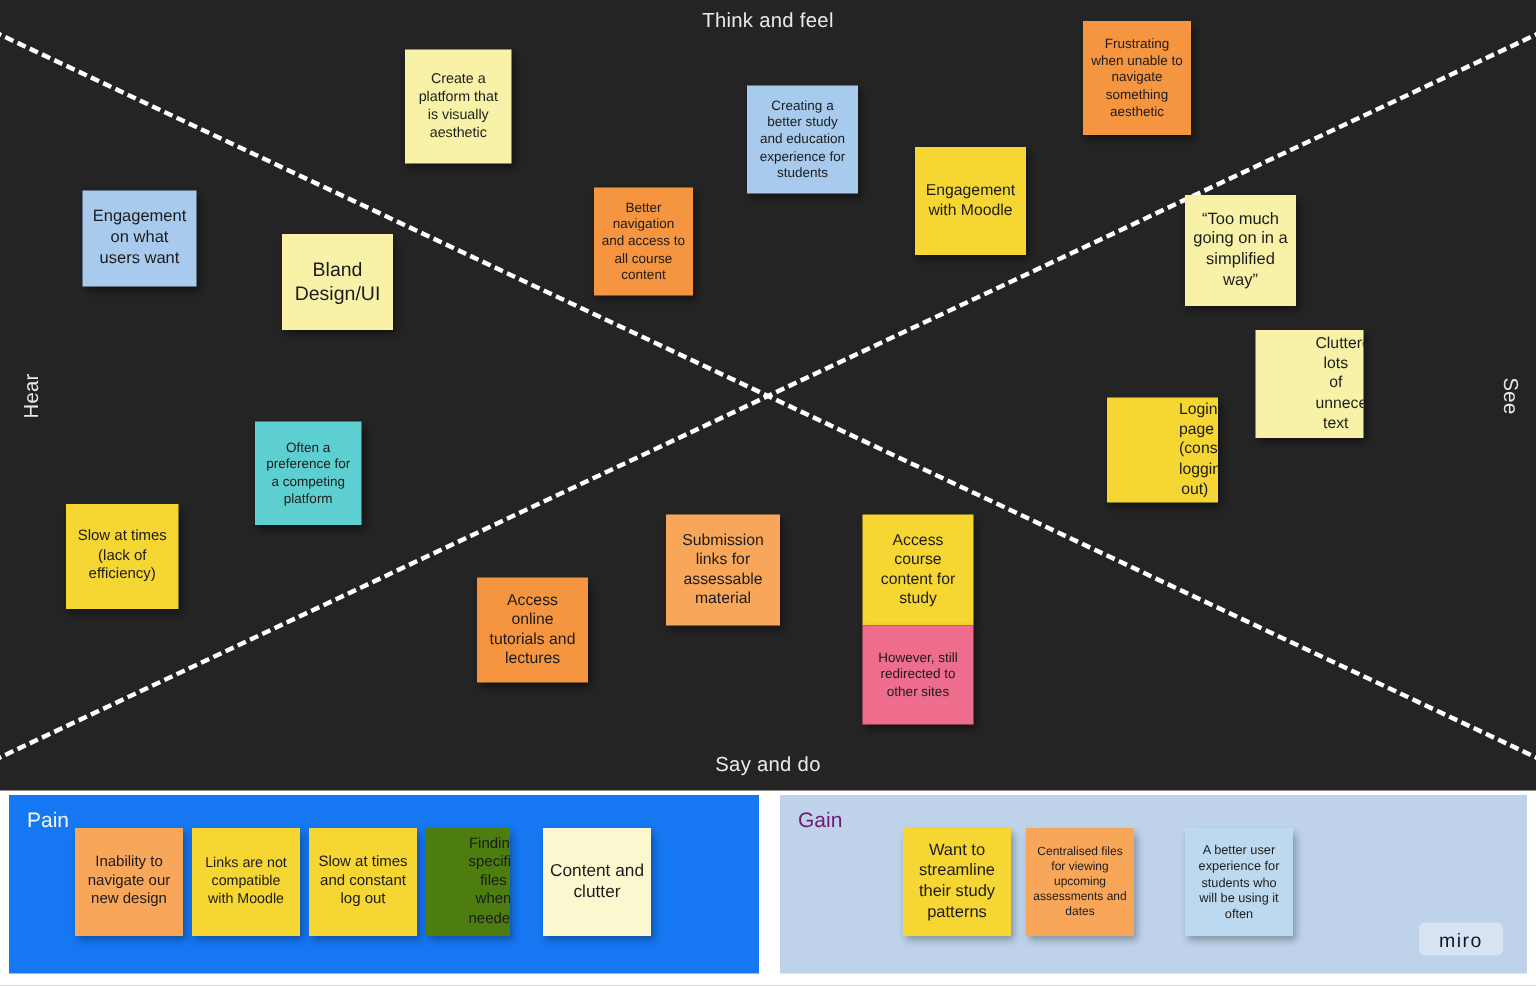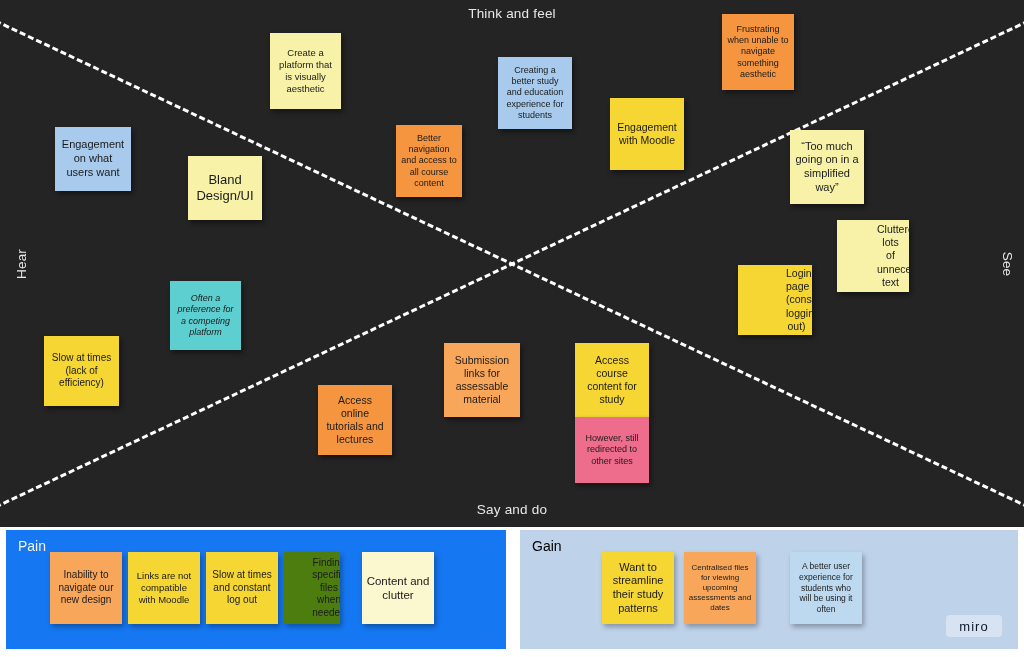--- a/index.html
+++ b/index.html
@@ -63,21 +63,21 @@
     bottom: 8px;
     height: 119px;
     overflow: hidden;
   }
   .panel-pain { left: 6px; width: 500px; background: #1577f2; }
   .panel-gain { left: 520px; width: 498px; background: #bed2ea; }
   .panel-title {
     position: absolute;
     left: 12px; top: 8px;
     font-size: 14px;
-    color: #000000;
+    color: #701a75;
   }
   .panel-pain .panel-title { color: #f2f2f2; }
   .panel-note {
     position: absolute;
     top: 22px;
     display: flex;
     align-items: center;
     justify-content: center;
     text-align: center;
     color: #1b1b1b;
@@ -136,21 +136,21 @@
         </div>
         <div class="note" style="left: 790px; top: 130px; width: 74px; height: 74px; background: rgb(247, 242, 168); font-size: 11px;">
           <span>“Too much going on in a simplified way”</span>
         </div>
         <div class="note" style="left: 837px; top: 220px; width: 72px; height: 72px; background: rgb(247, 242, 168); font-size: 10.5px; padding-left: 40px;">
           <span>Cluttered, lots of unnecessary text</span>
         </div>
         <div class="note" style="left: 738px; top: 265px; width: 74px; height: 70px; background: rgb(246, 214, 50); font-size: 10.5px; padding-left: 48px;">
           <span>Login page (constantly logging out)</span>
         </div>
-        <div class="note" style="left: 170px; top: 281px; width: 71px; height: 69px; background: rgb(94, 207, 208); font-size: 9px; font-style: italic;">
+        <div class="note" style="left: 170px; top: 281px; width: 71px; height: 69px; background: rgb(94, 207, 208); font-size: 9px;">
           <span>Often a preference for a competing platform</span>
         </div>
         <div class="note" style="left: 44px; top: 336px; width: 75px; height: 70px; background: rgb(246, 214, 50); font-size: 10px;">
           <span>Slow at times (lack of efficiency)</span>
         </div>
         <div class="note" style="left: 318px; top: 385px; width: 74px; height: 70px; background: rgb(245, 149, 63); font-size: 10.5px;">
           <span>Access online tutorials and lectures</span>
         </div>
         <div class="note" style="left: 444px; top: 343px; width: 76px; height: 74px; background: rgb(248, 167, 90); font-size: 10.5px;">
           <span>Submission links for assessable material</span>

